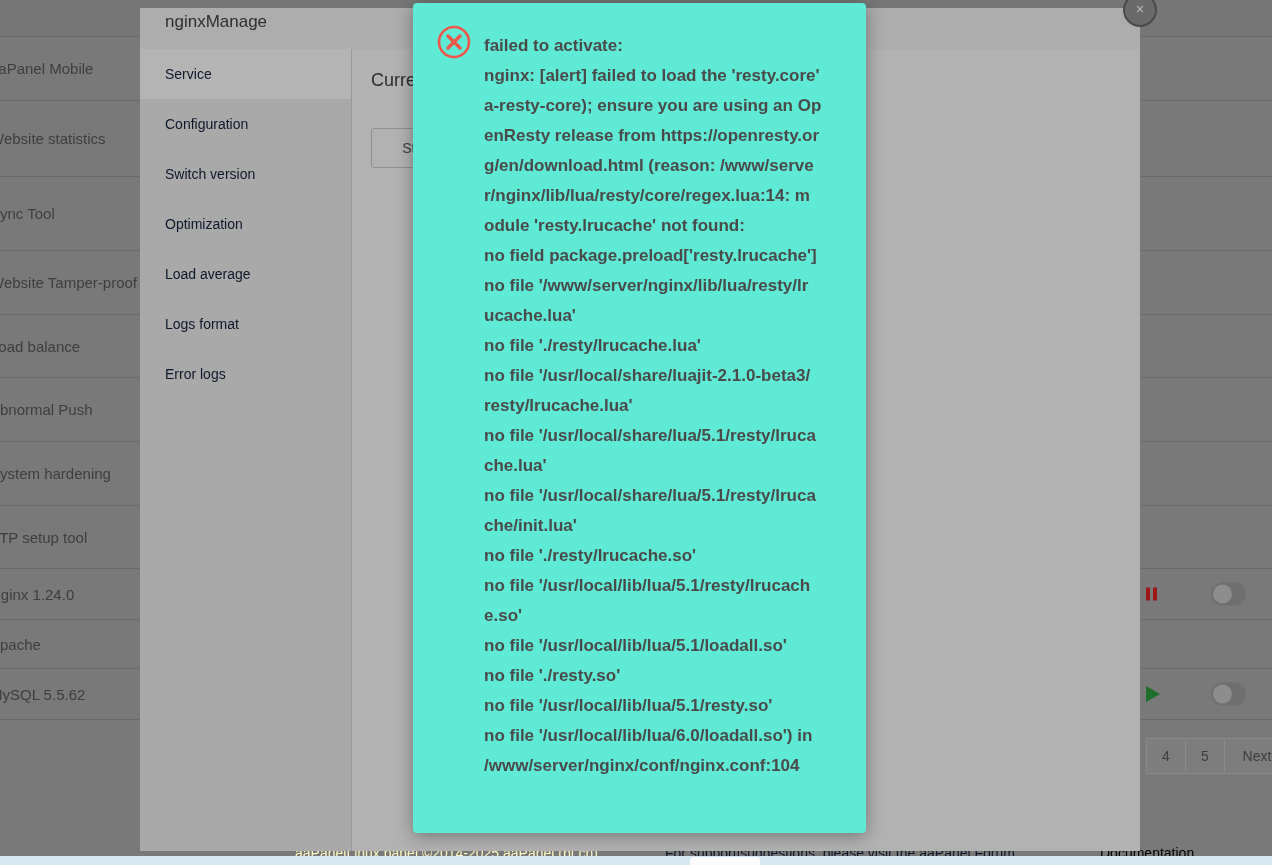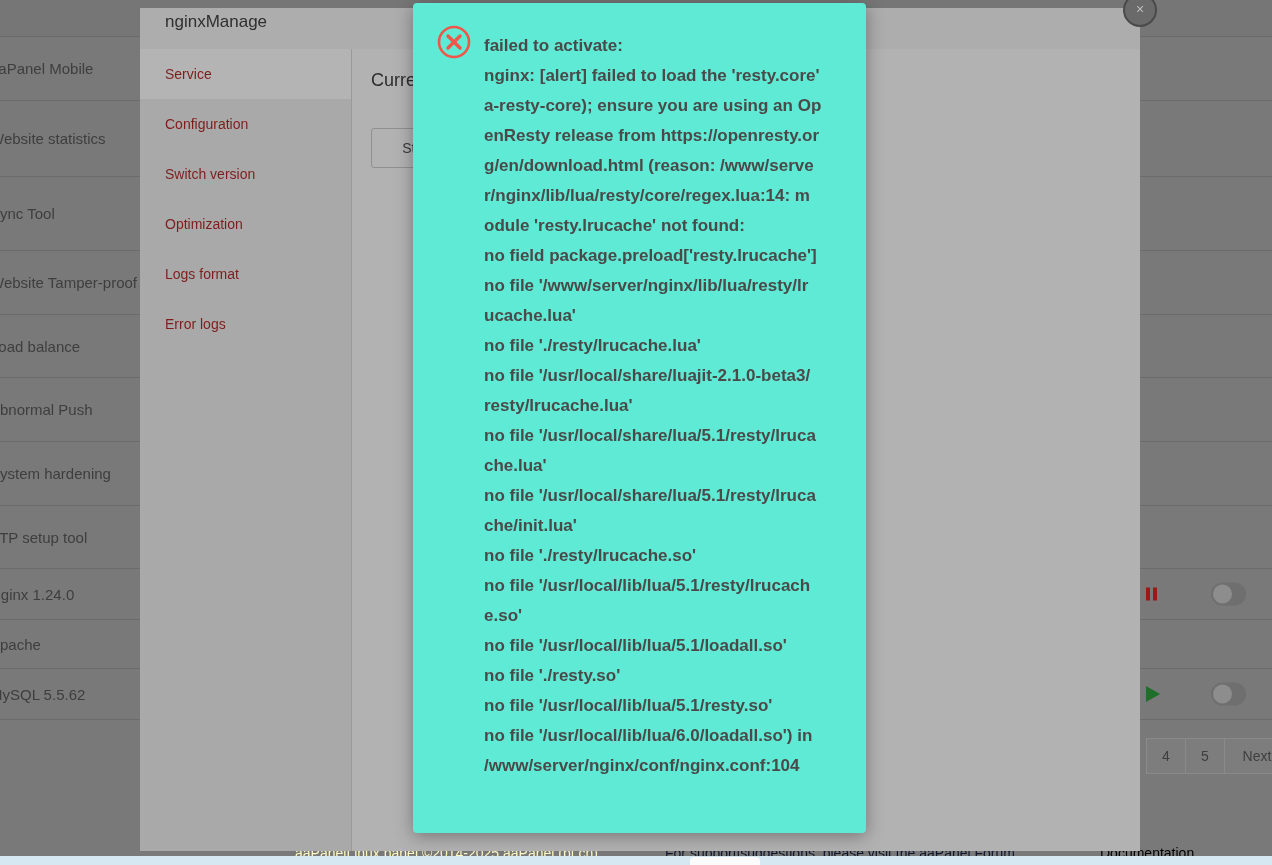--- a/index.html
+++ b/index.html
@@ -37,21 +37,21 @@
   .footer-copy{position:absolute;left:295px;top:0;color:#fef9c3;}
   .footer-support{position:absolute;left:665px;top:0;color:#0f172a;}
   .footer-doc{position:absolute;left:1100px;top:0;color:#000000;}
 
   
   .modal{position:absolute;left:140px;top:0;width:1000px;height:843px;background:#b2b2b2;z-index:10;margin-top:8px;}
   .modal-header{position:absolute;left:0;top:0;width:100%;height:41px;background:#adadad;}
   .modal-title{position:absolute;left:25px;top:4px;font-size:17px;color:#2f2f2f;}
   .modal-close{position:absolute;left:983px;top:-15px;width:30px;height:30px;border-radius:50%;background:#6a6a6a;border:2px solid #4a4a4a;color:#bdbdbd;font-size:14px;text-align:center;line-height:28px;}
   .modal-menu{position:absolute;left:0;top:41px;bottom:0;width:211px;background:#a9a9a9;border-right:1px solid #9a9a9a;}
-  .menu-item{height:50px;line-height:50px;padding-left:25px;font-size:14px;color:#7f1d1d;cursor:pointer;}
+  .menu-item{height:50px;line-height:50px;padding-left:25px;font-size:14px;color:#0f172a;cursor:pointer;}
   .menu-item.active{background:#b4b4b4;}
   .modal-content{position:absolute;left:212px;top:41px;right:0;bottom:0;background:#b2b2b2;}
   .content-heading{position:absolute;left:19px;top:21px;font-size:18px;color:#2d2d2d;}
   .start-button{position:absolute;left:19px;top:79px;width:90px;height:38px;border:1px solid #909090;border-radius:3px;background:#b2b2b2;color:#3a3a3a;font-size:14px;text-align:center;line-height:38px;}
 
   
   .popup{position:absolute;left:413px;top:3px;width:453px;height:830px;background:#5eead4;border-radius:4px;box-shadow:0 3px 18px rgba(0,0,0,0.35);z-index:20;font-weight:bold;}
   .popup-icon{position:absolute;left:23px;top:21px;width:36px;height:36px;}
   .popup-lines{position:absolute;left:71px;top:28px;width:372px;font-size:17px;line-height:30px;color:#4a4a4a;white-space:nowrap;overflow:hidden;}
 
@@ -132,20 +132,21 @@
     <div class="modal-header">
       <span class="modal-title">nginxManage</span>
     </div>
     <div class="modal-close">×</div>
 
     <div class="modal-menu">
       <div class="menu-item active">Service</div>
       <div class="menu-item">Configuration</div>
       <div class="menu-item">Switch version</div>
       <div class="menu-item">Optimization</div>
+      <div class="menu-item">Load average</div>
       <div class="menu-item">Logs format</div>
       <div class="menu-item">Error logs</div>
     </div>
 
     <div class="modal-content">
       <div class="content-heading">Current status</div>
       <div class="start-button">Start</div>
     </div>
   </div>
 

